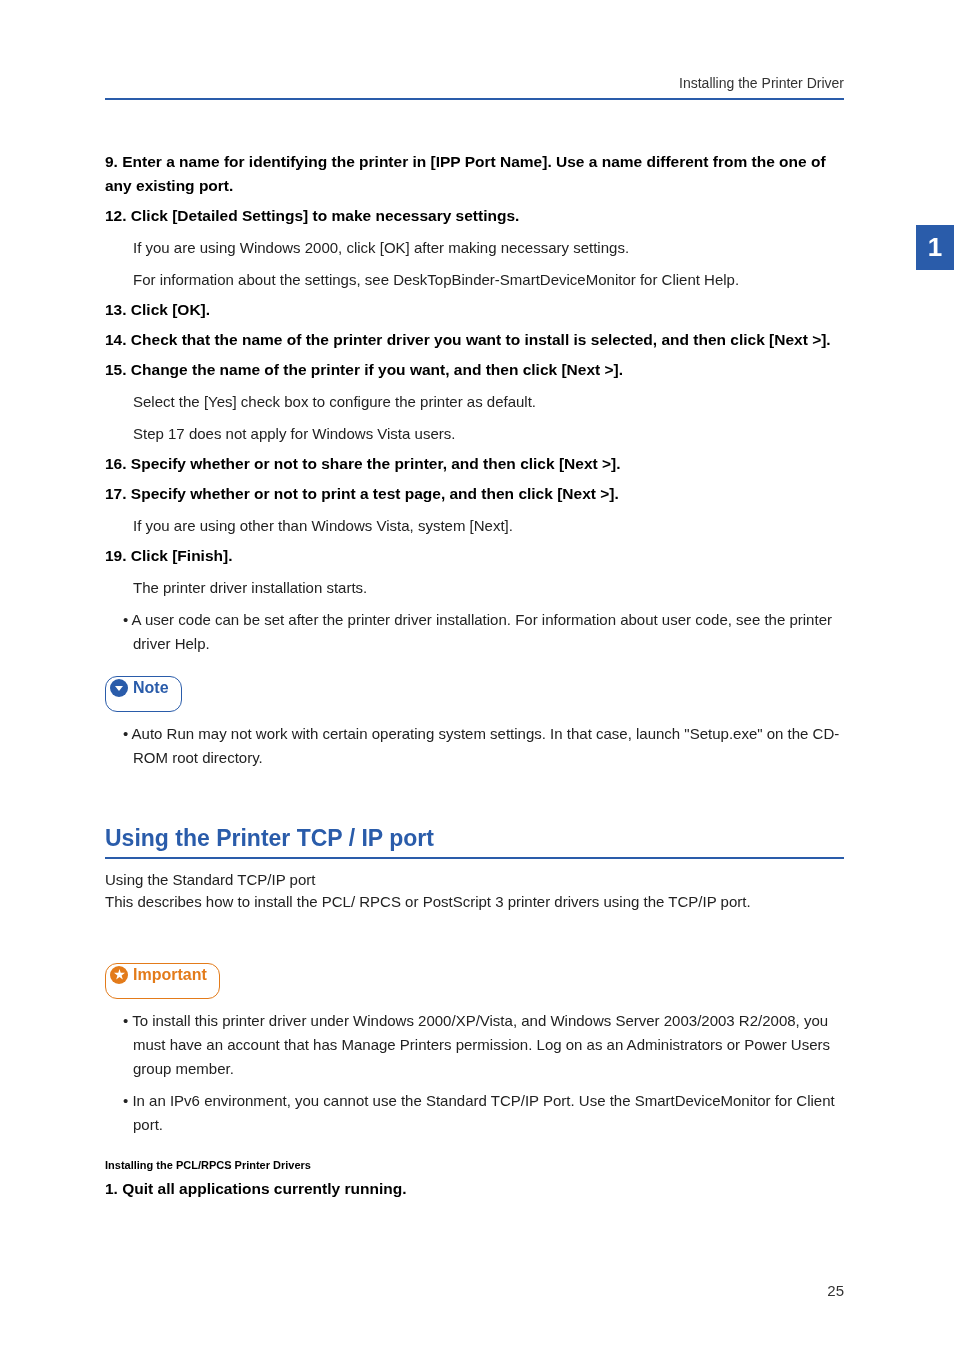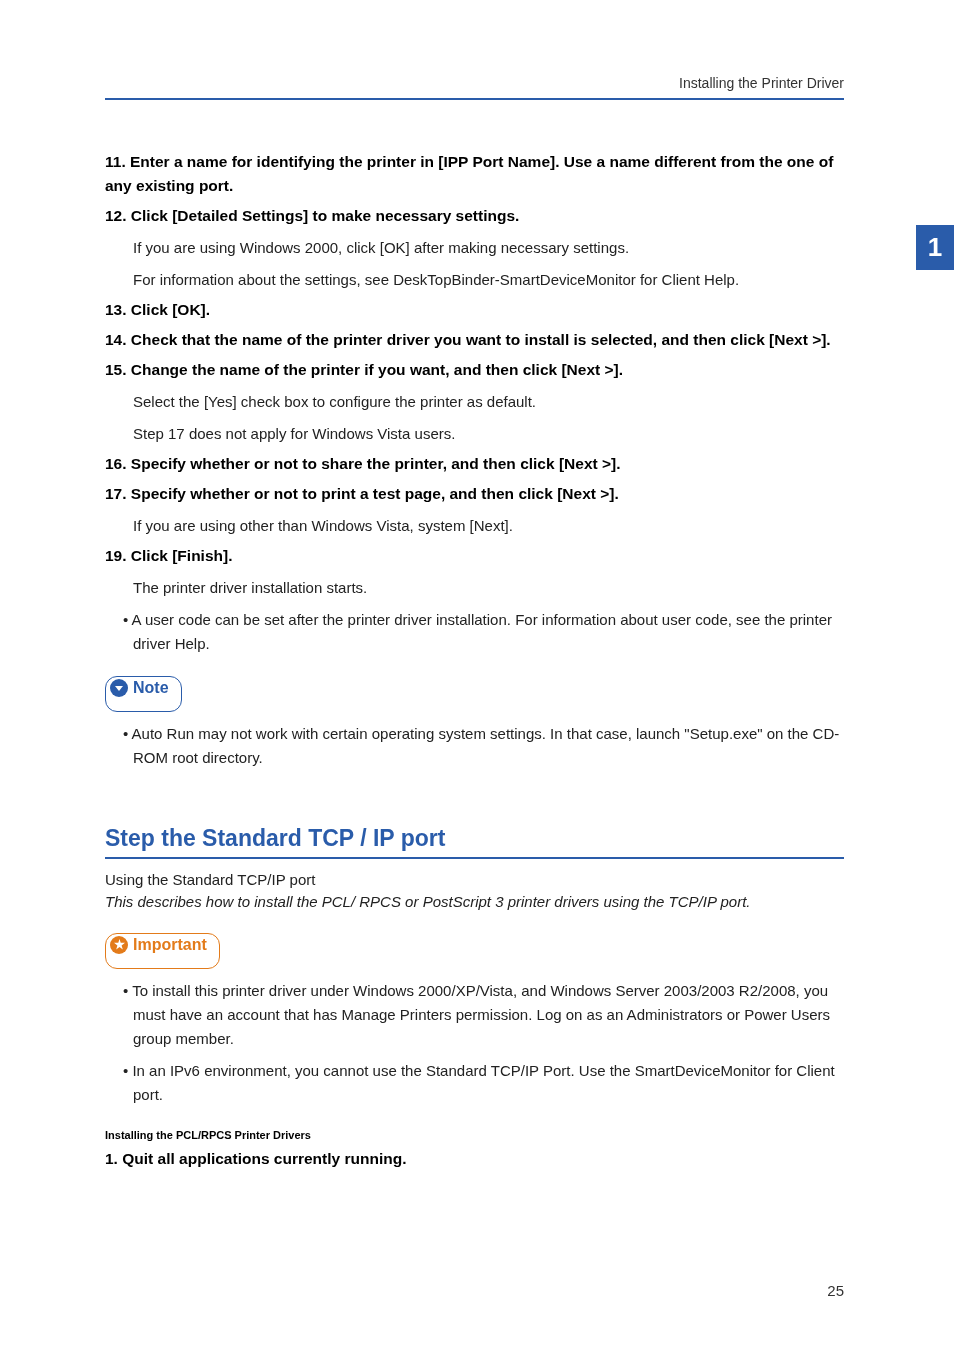--- a/index.html
+++ b/index.html
@@ -134,21 +134,21 @@
 </style>
 </head>
 <body>
 
 <div class="header-title">Installing the Printer Driver</div>
 <div class="header-rule"></div>
 <div class="side-tab">1</div>
 
 <div class="content">
 
-  <div class="step-bold" style="margin-top:0;">11. Enter a name for identifying the printer in [IPP Port Name]. Use a name different from the one of any existing port.</div>
+  <div class="step-bold" style="margin-top:0;">9. Enter a name for identifying the printer in [IPP Port Name]. Use a name different from the one of any existing port.</div>
 
   <div class="step-bold">12. Click [Detailed Settings] to make necessary settings.</div>
   <div class="body-text">If you are using Windows 2000, click [OK] after making necessary settings.</div>
   <div class="body-text">For information about the settings, see DeskTopBinder-SmartDeviceMonitor for Client Help.</div>
 
   <div class="step-bold">13. Click [OK].</div>
   <div class="step-bold">14. Check that the name of the printer driver you want to install is selected, and then click [Next &gt;].</div>
   <div class="step-bold">15. Change the name of the printer if you want, and then click [Next &gt;].</div>
   <div class="body-text">Select the [Yes] check box to configure the printer as default.</div>
   <div class="body-text">Step 17 does not apply for Windows Vista users.</div>
@@ -165,25 +165,25 @@
   <div class="callout callout-note">
     <span class="callout-icon note-icon-bg">
       <svg width="10" height="10" viewBox="0 0 10 10">
           <path d="M5 8 L1 3 L9 3 Z" fill="#fff"></path>
         </svg>
     </span>
     <span>Note</span>
   </div>
   <div class="bullet">• Auto Run may not work with certain operating system settings. In that case, launch "Setup.exe" on the CD-ROM root directory.</div>
 
-  <div class="section-h2">Step the Standard TCP / IP port</div>
+  <div class="section-h2">Using the Printer TCP / IP port</div>
   <div class="plain-text">Using the Standard TCP/IP port</div>
-  <div class="plain-text" style="margin-top:0;font-style:italic;">This describes how to install the PCL/ RPCS or PostScript 3 printer drivers using the TCP/IP port.</div>
+  <div class="plain-text" style="margin-top:0;">This describes how to install the PCL/ RPCS or PostScript 3 printer drivers using the TCP/IP port.</div>
 
-  <div class="callout callout-important" style="margin-top:20px;">
+  <div class="callout callout-important" style="margin-top:50px;">
     <span class="callout-icon important-icon-bg">
       <svg width="11" height="11" viewBox="0 0 10 10">
           <path d="M5 0 L6.1 3.5 L10 3.5 L6.9 5.8 L8 9.5 L5 7.2 L2 9.5 L3.1 5.8 L0 3.5 L3.9 3.5 Z" fill="#fff"></path>
         </svg>
     </span>
     <span>Important</span>
   </div>
   <div class="bullet">• To install this printer driver under Windows 2000/XP/Vista, and Windows Server 2003/2003 R2/2008, you must have an account that has Manage Printers permission. Log on as an Administrators or Power Users group member.</div>
   <div class="bullet">• In an IPv6 environment, you cannot use the Standard TCP/IP Port. Use the SmartDeviceMonitor for Client port.</div>
 

